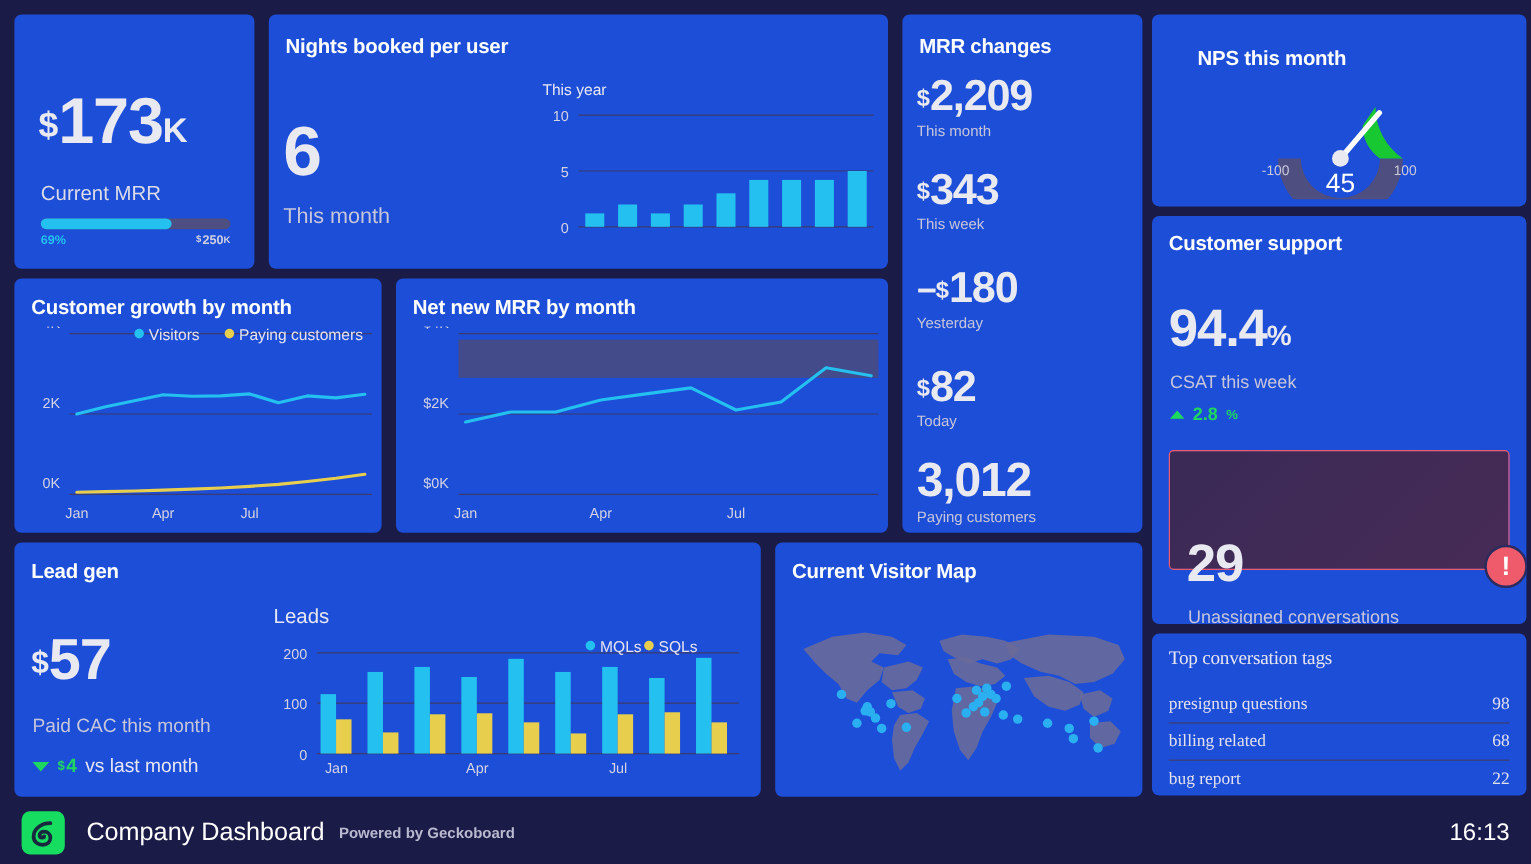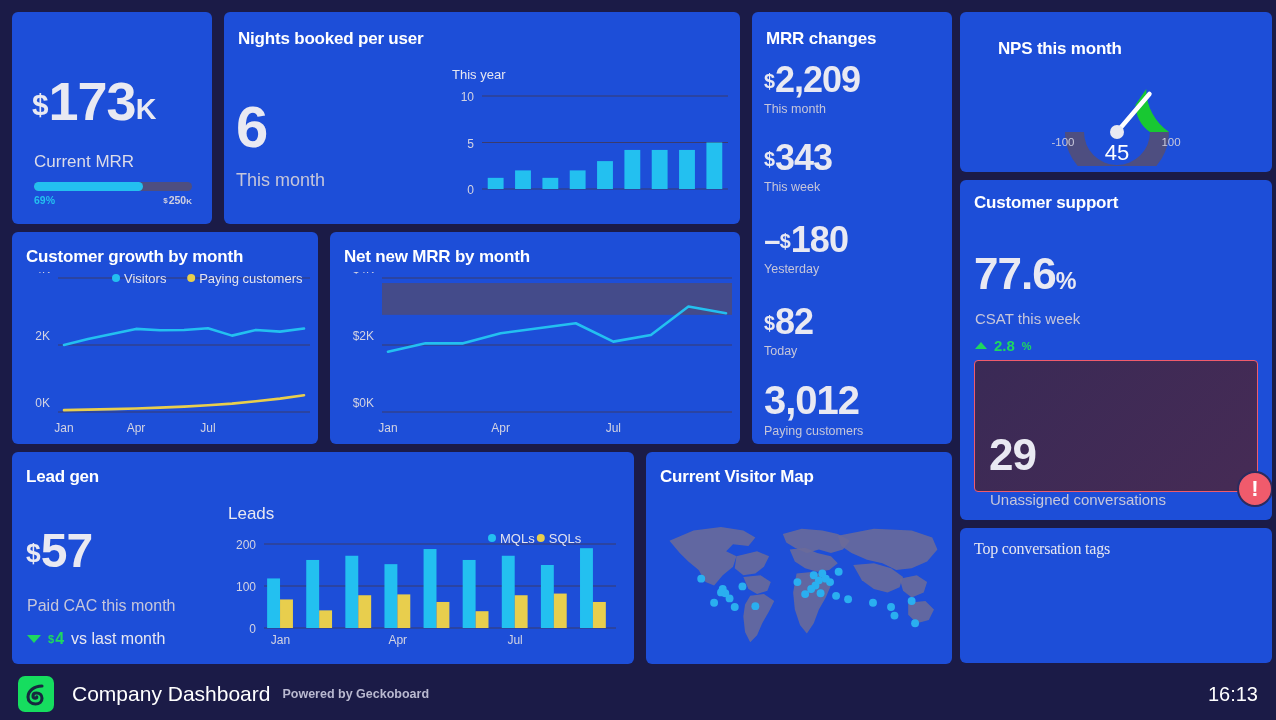--- a/index.html
+++ b/index.html
@@ -82,21 +82,21 @@
   
   #w-support { left: 960px; top: 180px; width: 312px; height: 340px; padding-left: 44px; }
   #w-support .wtitle { position: absolute; left: 14px; top: 13px; }
   #w-support .bignum { position: absolute; left: 14px; top: 72px; font-size: 44px; }
   #w-support .sublabel { position: absolute; left: 15px; top: 130px; font-size: 15px; }
   .trend { position: absolute; left: 15px; top: 157px; color: #1ed760; font-size: 15px; font-weight: bold; display: flex; align-items: center; gap: 7px; }
   .tri-up { width: 0; height: 0; border-left: 6px solid transparent; border-right: 6px solid transparent; border-bottom: 7px solid #1ed760; }
   .tri-down { width: 0; height: 0; border-left: 7px solid transparent; border-right: 7px solid transparent; border-top: 8px solid #1ed760; }
   .trend .pct { font-size: 11px; }
   .alert-panel {
-    position: absolute; left: 14px; top: 180px; width: 284px; height: 132px;
+    position: absolute; left: 14px; top: 195px; width: 284px; height: 100px;
     border: 1.5px solid #f05b6c; border-radius: 4px;
     background: linear-gradient(135deg, #3a2a56 0%, #462b55 100%);
   }
   .alert-panel .bignum { position: absolute; left: 12px; top: 16px; font-size: 38px; }
   .alert-panel .sublabel { position: absolute; left: 13px; top: 68px; font-size: 14.5px; }
   .alert-badge {
     position: absolute; right: -16px; bottom: -16px;
     width: 36px; height: 36px; border-radius: 50%;
     background: #f05b6c; border: 2px solid #2b2b5e;
     color: #ffffff; font-size: 22px; font-weight: bold;
@@ -250,36 +250,50 @@
         <text x="44" y="1" text-anchor="end" class="axislabel">$4K</text>
         <text x="58" y="160" text-anchor="middle" class="axislabel">Jan</text>
         <text x="170.66666666666666" y="160" text-anchor="middle" class="axislabel">Apr</text>
         <text x="283.3333333333333" y="160" text-anchor="middle" class="axislabel">Jul</text>
         <path d="M58 79.69999999999999 L95.55555555555554 71.325 L133.1111111111111 71.325 L170.66666666666666 61.27499999999999 L208.2222222222222 56.25 L245.7777777777778 51.22500000000001 L283.3333333333333 69.64999999999999 L320.8888888888889 62.95 L358.4444444444444 34.47500000000001 L396 41.175" fill="none" stroke="#23c0f0" stroke-width="2.6" stroke-linejoin="round" stroke-linecap="round"></path>
       </svg>
   </div>
 
   <div class="widget" id="w-support">
     <div class="wtitle">Customer support</div>
-    <div class="bignum"><span>77.6</span><span class="unit">%</span></div>
+    <div class="bignum"><span>94.4</span><span class="unit">%</span></div>
     <div class="sublabel">CSAT this week</div>
     <div class="trend">
       <span class="tri-up"></span>
       <span>2.8</span>
         <span class="pct">%</span>
     </div>
     <div class="alert-panel">
       <div class="bignum">29</div>
       <div class="sublabel">Unassigned conversations</div>
       <div class="alert-badge">!</div>
     </div>
   </div>
 
   <div class="widget" id="w-tags">
     <div class="wtitle">Top conversation tags</div>
+    <div class="tag-list" id="tag-list">
+        <div class="tag-row">
+          <span>presignup questions</span>
+          <span>98</span>
+        </div>
+        <div class="tag-row">
+          <span>billing related</span>
+          <span>68</span>
+        </div>
+        <div class="tag-row">
+          <span>bug report</span>
+          <span>22</span>
+        </div>
+      </div>
   </div>
 
   <div class="widget" id="w-lead">
     <div class="wtitle">Lead gen</div>
     <div class="bignum"><span class="cur">$</span><span>57</span></div>
     <div class="sublabel">Paid CAC this month</div>
     <div class="trend">
       <span class="tri-down"></span>
       <span class="amt"><span class="cur">$</span><span>4</span></span>
       <span>vs last month</span>

